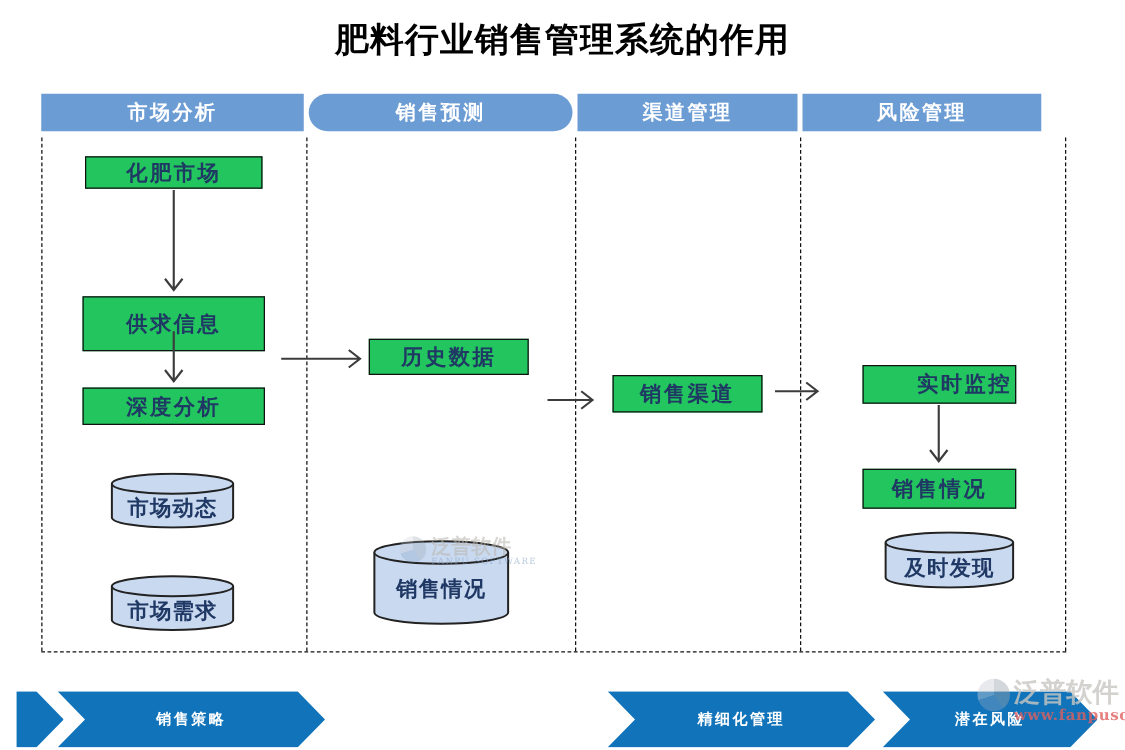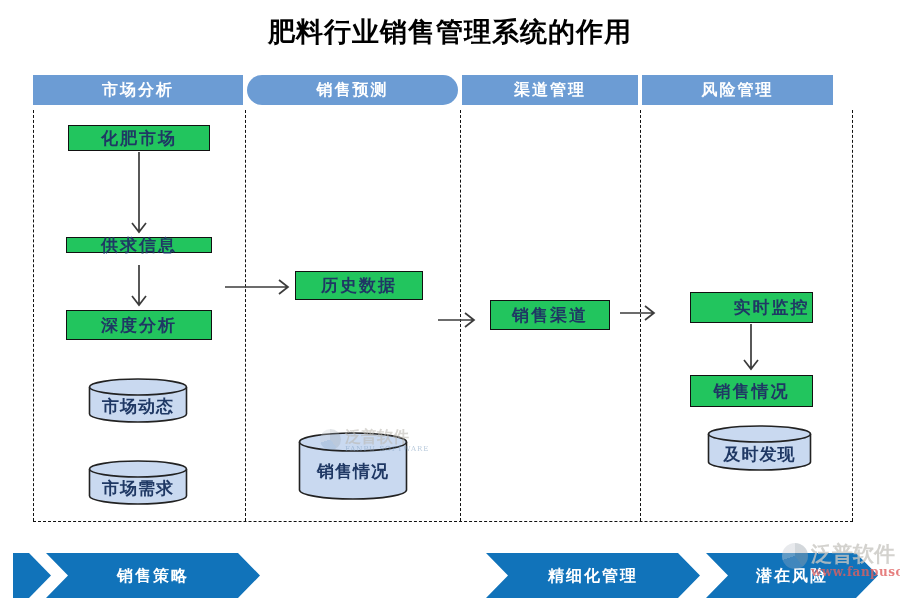--- a/index.html
+++ b/index.html
@@ -25,21 +25,21 @@
 
   .cyl { position:absolute; }
   .cyl svg { position:absolute; left:0; top:0; }
   .cyl .cyl-label { position:absolute; left:0; right:0; text-align:center;
     color:#1F3864; font-size:17px; font-weight:bold; letter-spacing:1px; }
 
   #arrow-layer { position:absolute; left:0; top:0; }
   #arrow-layer path { stroke:#3c3c3c; stroke-width:1.7; fill:none; }
 
   .banner-seg { position:absolute; top:553px; height:45px; background:#1173BA;
-    color:#fff; font-size:16px; font-weight:bold; text-align:center;
+    color:#fff; font-size:12px; font-weight:bold; text-align:center;
     line-height:45px; letter-spacing:2px;
     clip-path:polygon(0 0, calc(100% - 22px) 0, 100% 50%, calc(100% - 22px) 100%, 0 100%, 22px 50%); }
   .banner-seg.lead { clip-path:polygon(0 0, calc(100% - 22px) 0, 100% 50%, calc(100% - 22px) 100%, 0 100%); }
 
   .wm { position:absolute; display:flex; align-items:flex-start; z-index:5; pointer-events:none; }
   .wm-logo { border-radius:50%; background:conic-gradient(#9aa4ad 0 40%, #7f9fc0 40% 70%, #c9ced4 70% 100%); opacity:.55; }
   .wm-center { left:320px; top:429px; opacity:.55; }
   .wm-center .wm-logo { width:21px; height:21px; margin-right:4px; }
   .wm-center .wm-name { font-size:16px; font-weight:bold; color:#b9b6ae; line-height:16px; }
   .wm-center .wm-sub { font-size:7px; color:#7f9fc0; letter-spacing:1px; }
@@ -61,21 +61,21 @@
   <div class="col-header" style="left:642px;width:191px;">风险管理</div>
 
   <div class="vline" style="left:33px;"></div>
   <div class="vline" style="left:245px;"></div>
   <div class="vline" style="left:460px;"></div>
   <div class="vline" style="left:640px;"></div>
   <div class="vline" style="left:852px;"></div>
   <div class="hline"></div>
 
   <div class="node-box" style="left:68px;top:125px;width:142px;height:26px;">化肥市场</div>
-  <div class="node-box" style="left:66px;top:237px;width:146px;height:16px;">供求信息</div>
+  <div class="node-box" style="left:66px;top:237px;width:146px;height:44px;">供求信息</div>
   <div class="node-box" style="left:66px;top:310px;width:146px;height:30px;">深度分析</div>
   <div class="node-box" style="left:295px;top:271px;width:128px;height:29px;">历史数据</div>
   <div class="node-box" style="left:490px;top:300px;width:120px;height:30px;">销售渠道</div>
   <div class="node-box" style="left:690px;top:292px;width:123px;height:31px;padding-left:40px;">实时监控</div>
   <div class="node-box" style="left:690px;top:375px;width:123px;height:32px;">销售情况</div>
 
   <div class="cyl" style="left:88px;top:378px;width:100px;height:45px;">
     <svg width="100" height="45">
       <path d="M1.5 9 V36 A48.5 8 0 0 0 98.5 36 V9" fill="#C9D9F0" stroke="#222" stroke-width="1.6"></path>
       <ellipse cx="50" cy="9" rx="48.5" ry="8" fill="#C9D9F0" stroke="#222" stroke-width="1.6"></ellipse>

